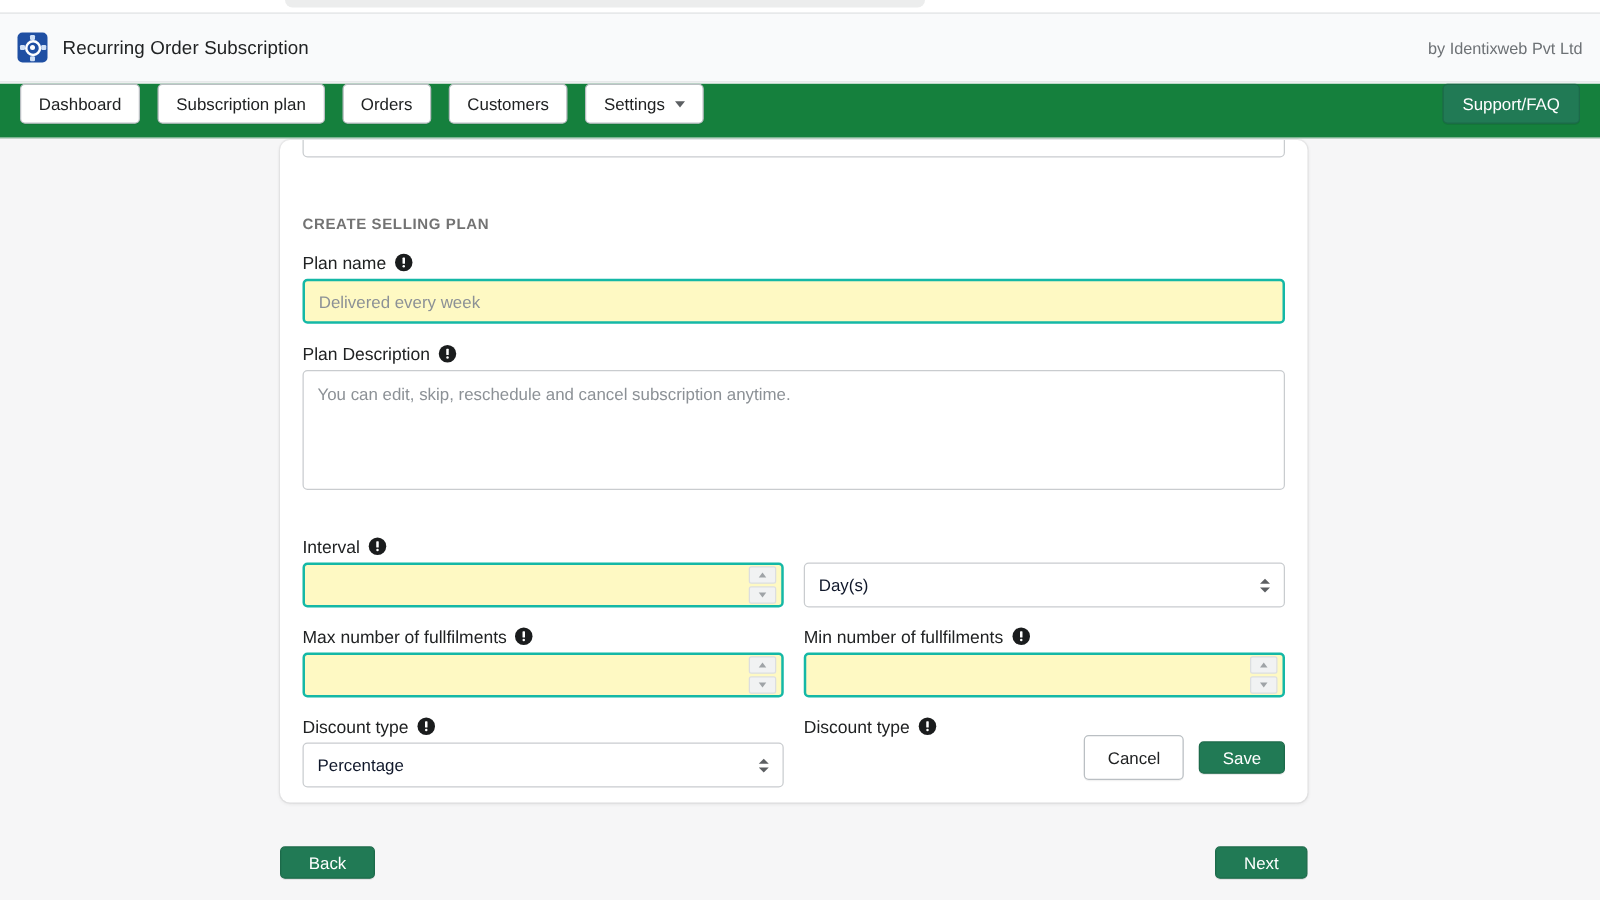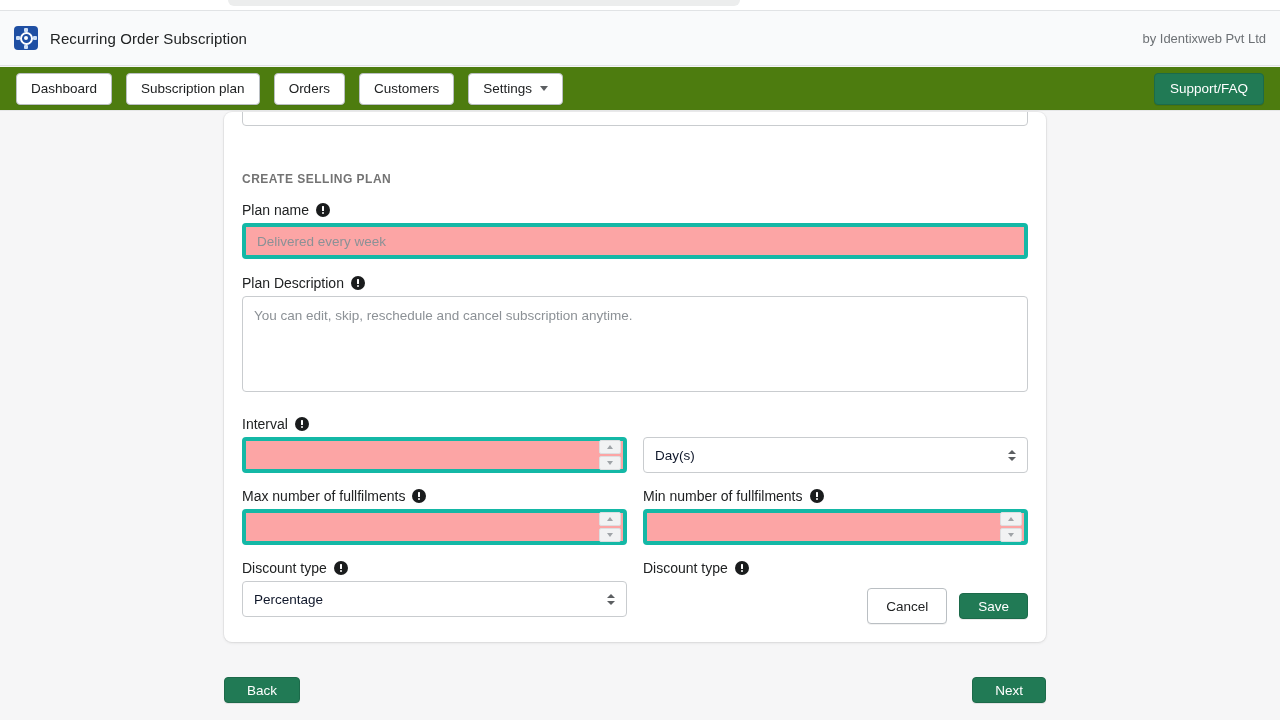--- a/index.html
+++ b/index.html
@@ -60,23 +60,23 @@
     letter-spacing: .1px;
   }
   .app-byline {
     margin-left: auto;
     font-size: 13px; color: #6d7175;
   }
 
   
   .nav-bar {
     position: absolute; top: 67px; left: 0; width: 1280px; height: 44px;
-    background: #4d7c0f;
+    background: #15803d;
     border-bottom: 1px solid #e6e7e8;
-    display: flex; align-items: center;
+    display: flex; 
     padding: 0 8px;
   }
   .nav-btn {
     height: 32px;
     margin-left: 8px;
     padding: 0 14px;
     background: #ffffff;
     border: 1px solid #babfc3;
     border-radius: 4px;
     box-shadow: 0 1px 0 rgba(0,0,0,.05);
@@ -142,22 +142,22 @@
     background: #ffffff; border-radius: .5px;
   }
   .info-icon::after {
     content: ""; position: absolute; left: 50%; top: 9.3px;
     width: 2px; height: 2px; margin-left: -1px;
     background: #ffffff; border-radius: 50%;
   }
 
   .txt-input {
     width: 100%; height: 36px;
-    border: 4px solid #14b8a6; border-radius: 4px;
-    background: #fca5a5;
+    border: 2px solid #14b8a6; border-radius: 4px;
+    background: #fef9c3;
     padding: 0 11px;
     font-size: 13.5px; color: #202223;
     font-family: "Liberation Sans", sans-serif;
   }
   .txt-input::placeholder { color: #8c9196; }
   .txt-area {
     width: 100%; height: 96px;
     border: 1px solid #c9cccf; border-radius: 4px;
     background: #ffffff;
     padding: 9px 11px; resize: none;
@@ -313,21 +313,21 @@
     </div>
 
     <div style="margin-top:16px;">
       <div class="field-label">
         <span>Plan Description</span>
         <span class="info-icon"></span>
       </div>
       <textarea class="txt-area" placeholder="You can edit, skip, reschedule and cancel subscription anytime." value="" style=""></textarea>
     </div>
 
-    <div class="row2" style="margin-top:20px;">
+    <div class="row2" style="margin-top:32px;">
       <div class="col">
         <div class="field-label">
           <span>Interval</span>
           <span class="info-icon"></span>
         </div>
         <div class="num-wrap">
           <input class="txt-input" type="text" placeholder="" value="" style="">
           <div class="spinner">
             <div class="spin-btn">
                 <span class="tri-up"></span>

